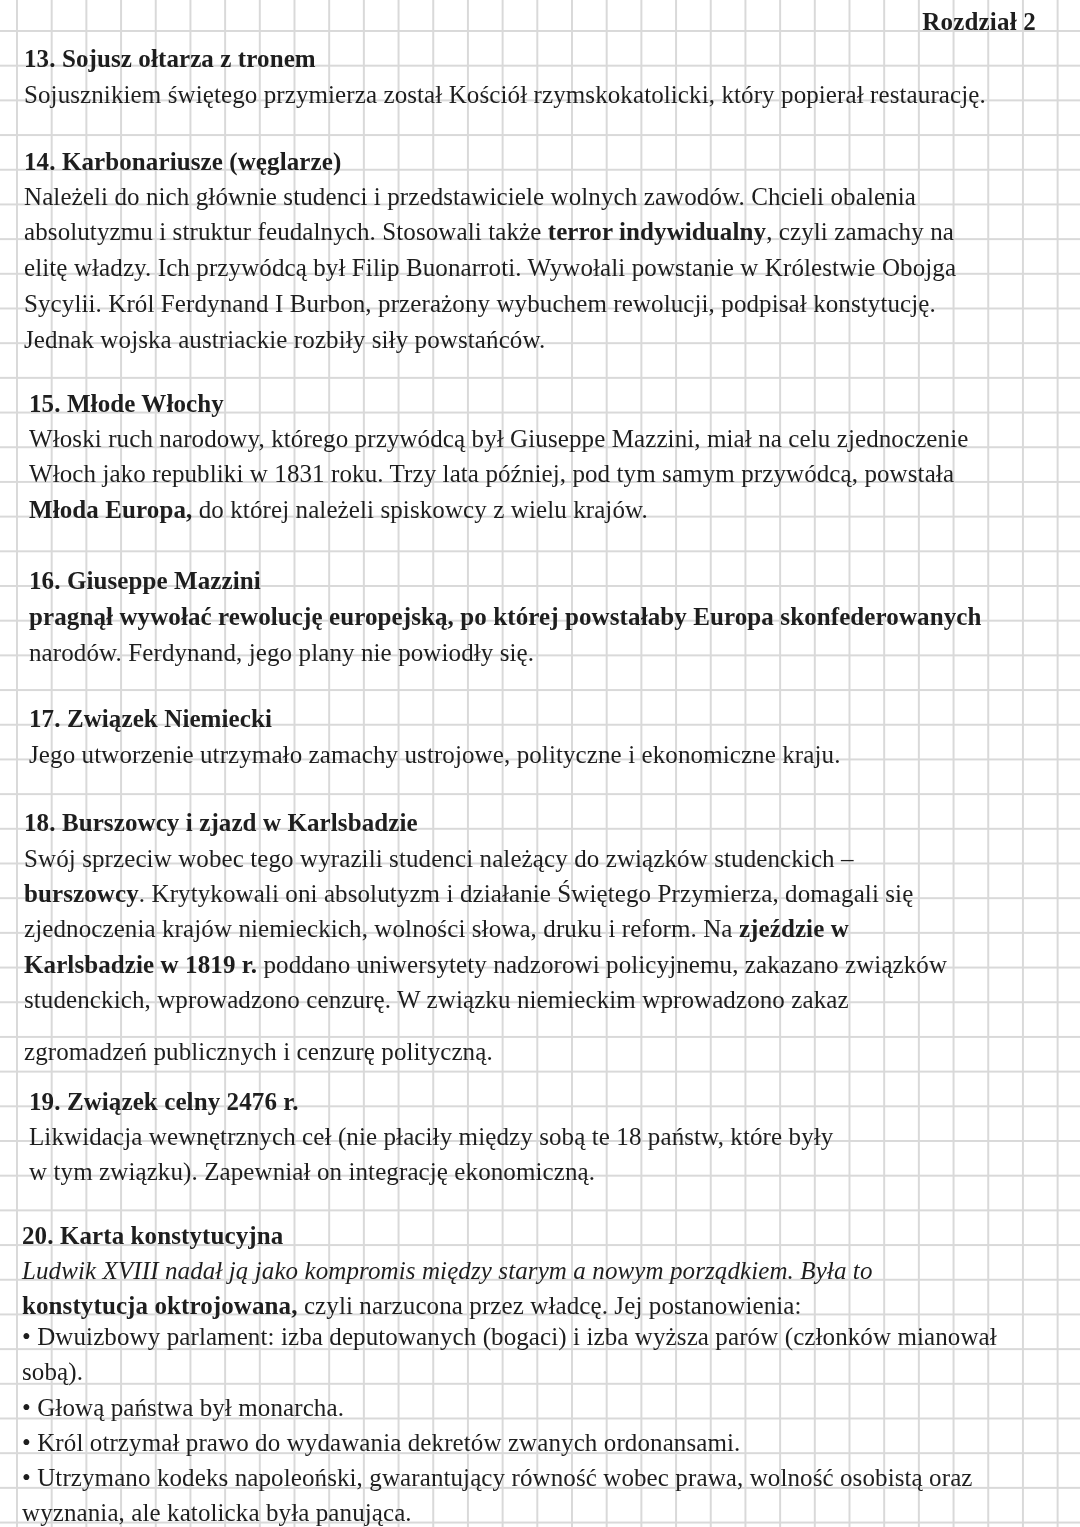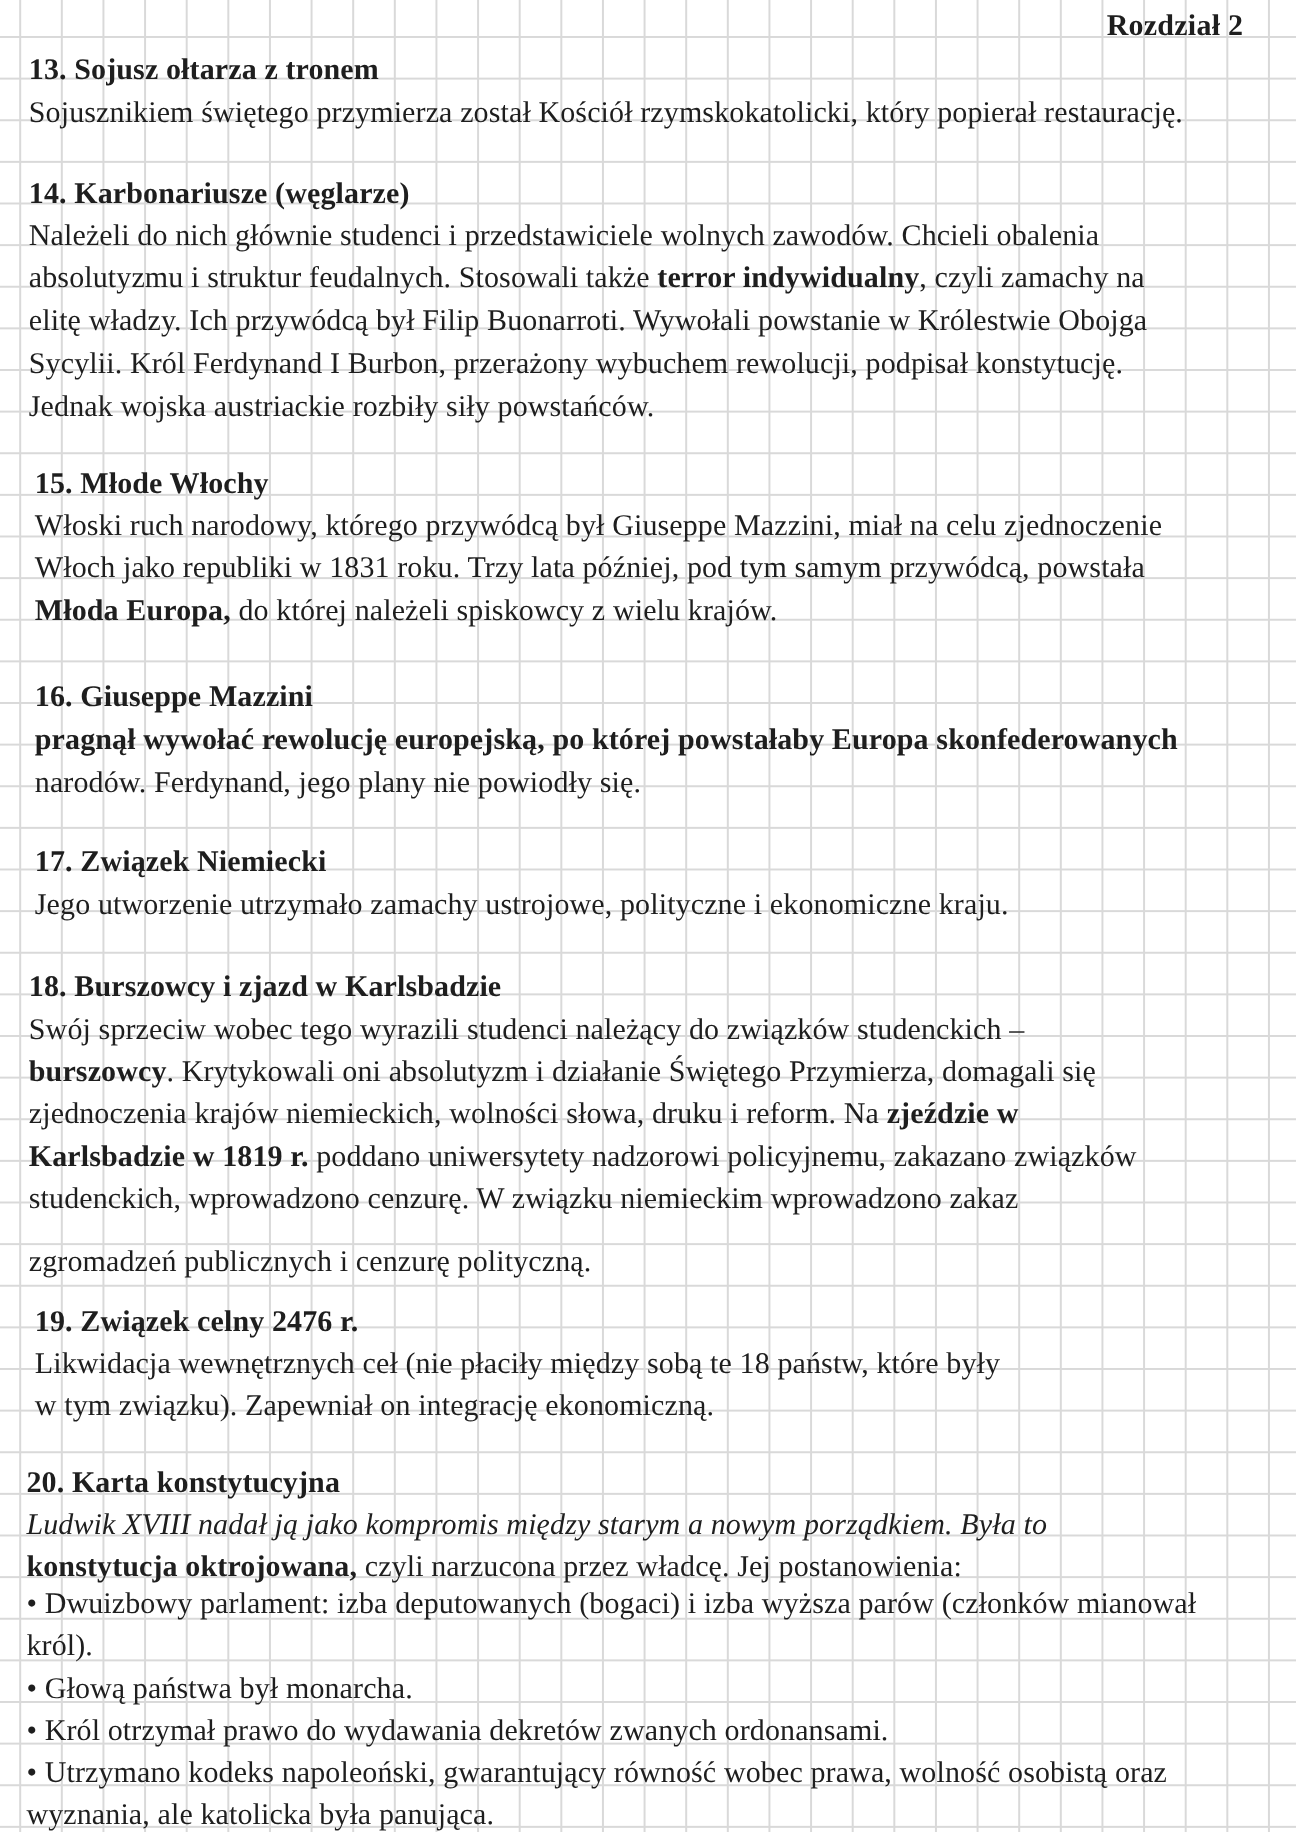--- a/index.html
+++ b/index.html
@@ -76,17 +76,17 @@
 <div class="line" style="left:24px; top:1018px;margin-top:17px;">zgromadzeń publicznych i cenzurę polityczną.</div>
 
 <div class="line heading" style="left:29px; top:1085px;">19. Związek celny 2476 r.</div>
 <div class="line" style="left:29px; top:1120px;">Likwidacja wewnętrznych ceł (nie płaciły między sobą te 18 państw, które były</div>
 <div class="line" style="left:29px; top:1155px;">w tym związku). Zapewniał on integrację ekonomiczną.</div>
 
 <div class="line heading" style="left:22px; top:1219px;text-align:right;">20. Karta konstytucyjna</div>
 <div class="line" style="left:22px; top:1254px;font-style:italic;">Ludwik XVIII nadał ją jako kompromis między starym a nowym porządkiem. Była to</div>
 <div class="line" style="left:22px; top:1289px;"><b>konstytucja oktrojowana,</b><span> czyli narzucona przez władcę. Jej postanowienia:</span></div>
 <div class="line" style="left:22px; top:1320px;">• Dwuizbowy parlament: izba deputowanych (bogaci) i izba wyższa parów (członków mianował</div>
-<div class="line" style="left:22px; top:1355px;">król).</div>
+<div class="line" style="left:22px; top:1355px;">sobą).</div>
 <div class="line" style="left:22px; top:1391px;">• Głową państwa był monarcha.</div>
 <div class="line" style="left:22px; top:1426px;">• Król otrzymał prawo do wydawania dekretów zwanych ordonansami.</div>
 <div class="line" style="left:22px; top:1461px;">• Utrzymano kodeks napoleoński, gwarantujący równość wobec prawa, wolność osobistą oraz</div>
 <div class="line" style="left:22px; top:1496px;">wyznania, ale katolicka była panująca.</div>
 
 </body></html>

